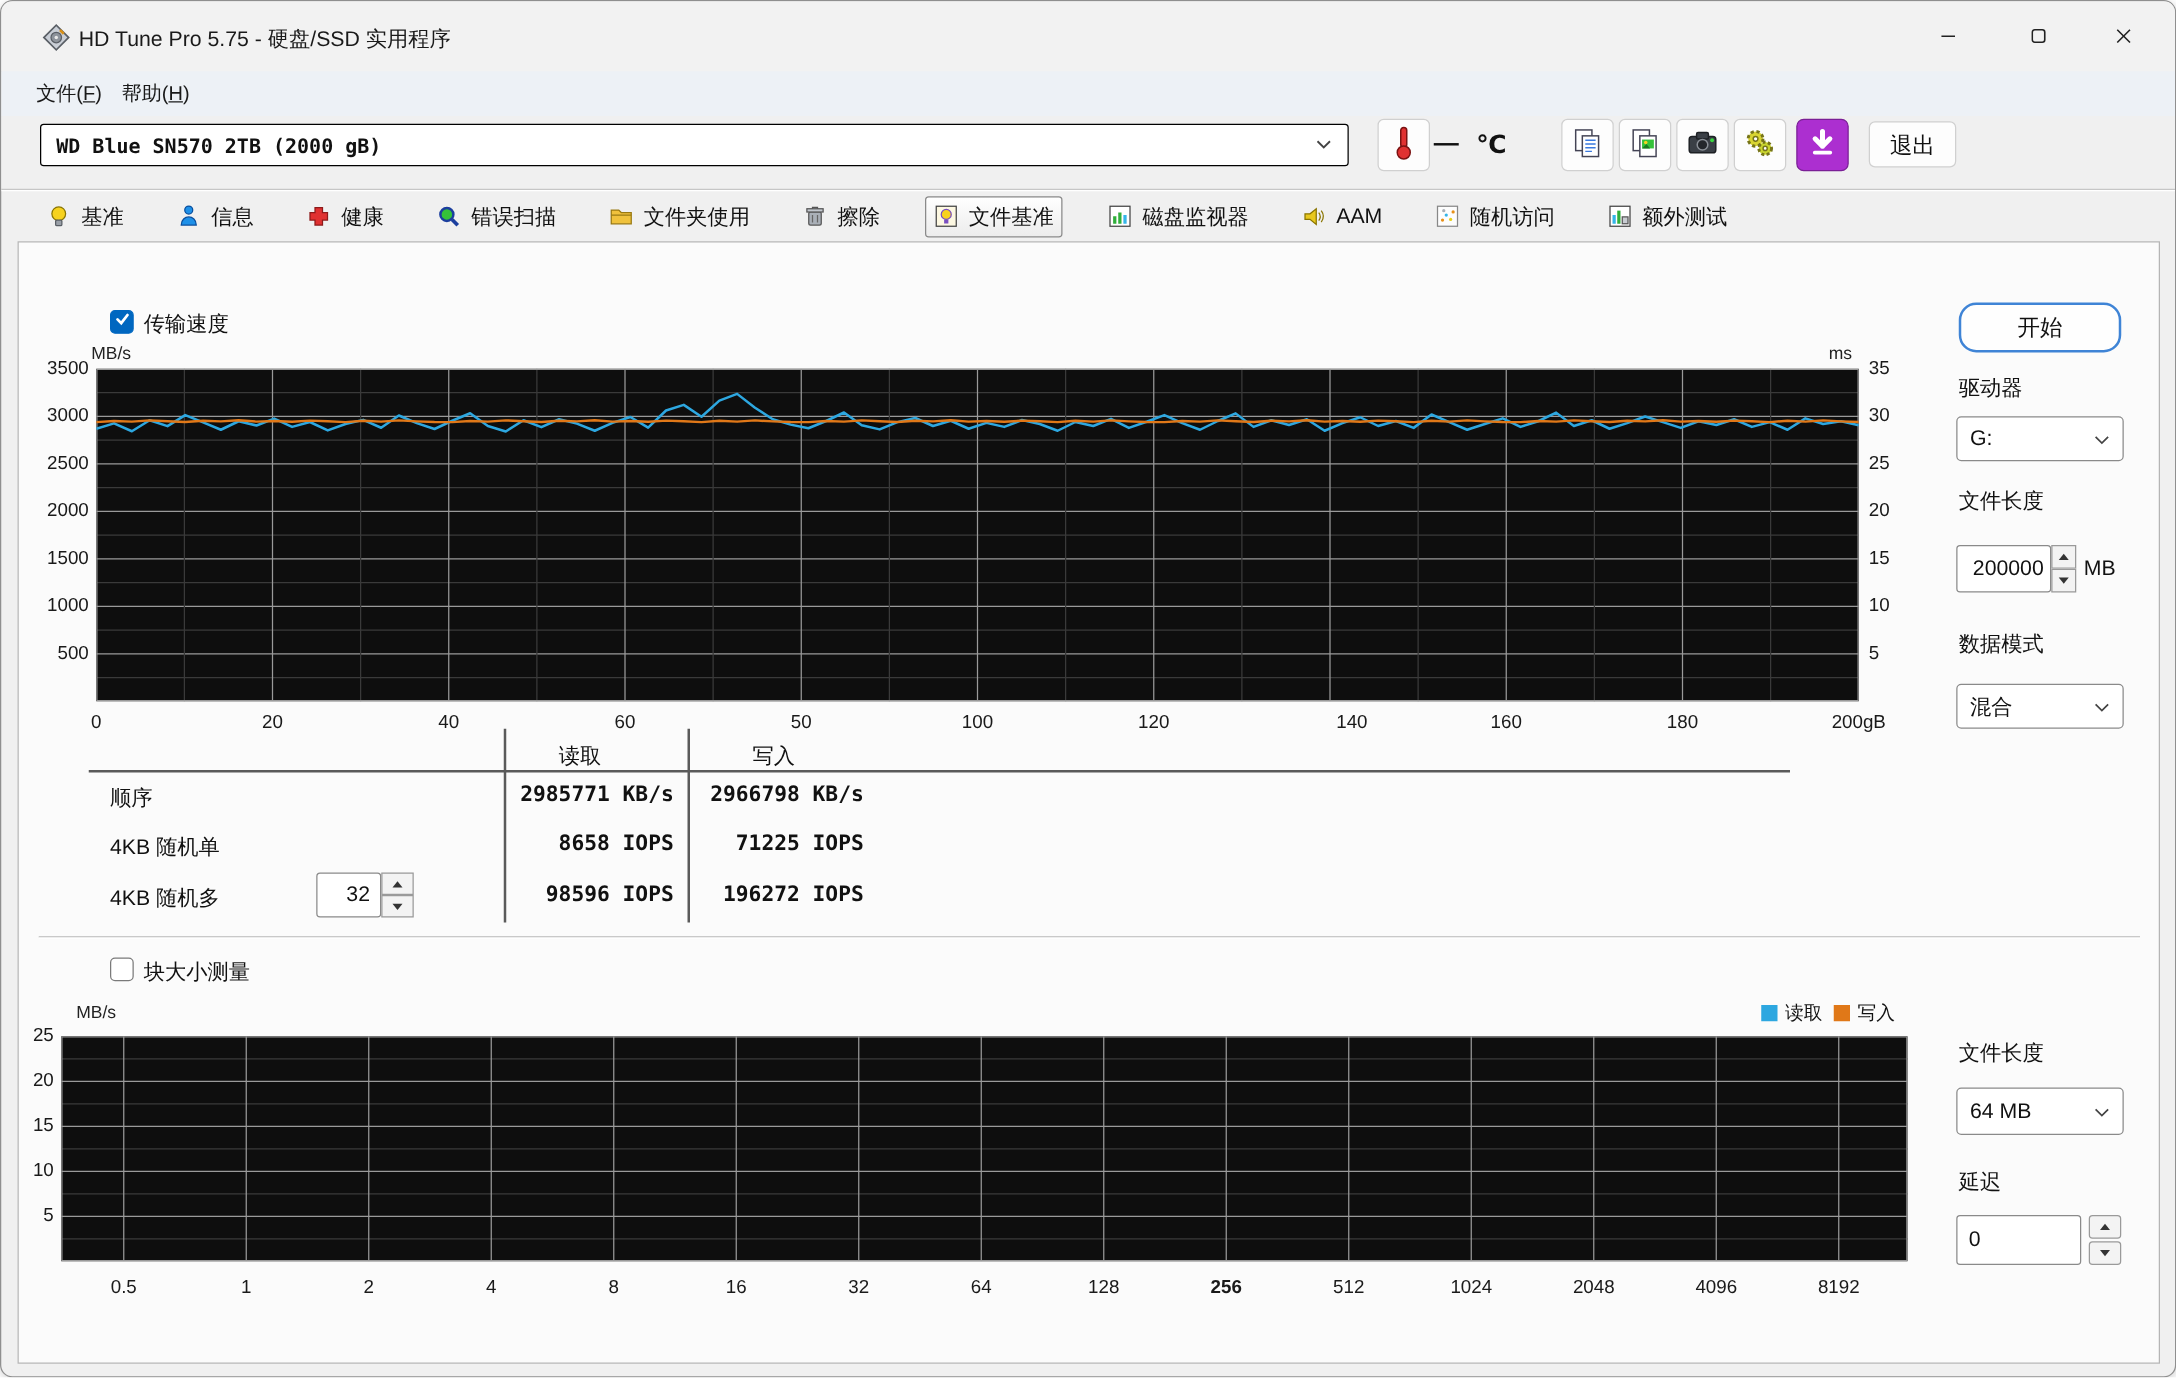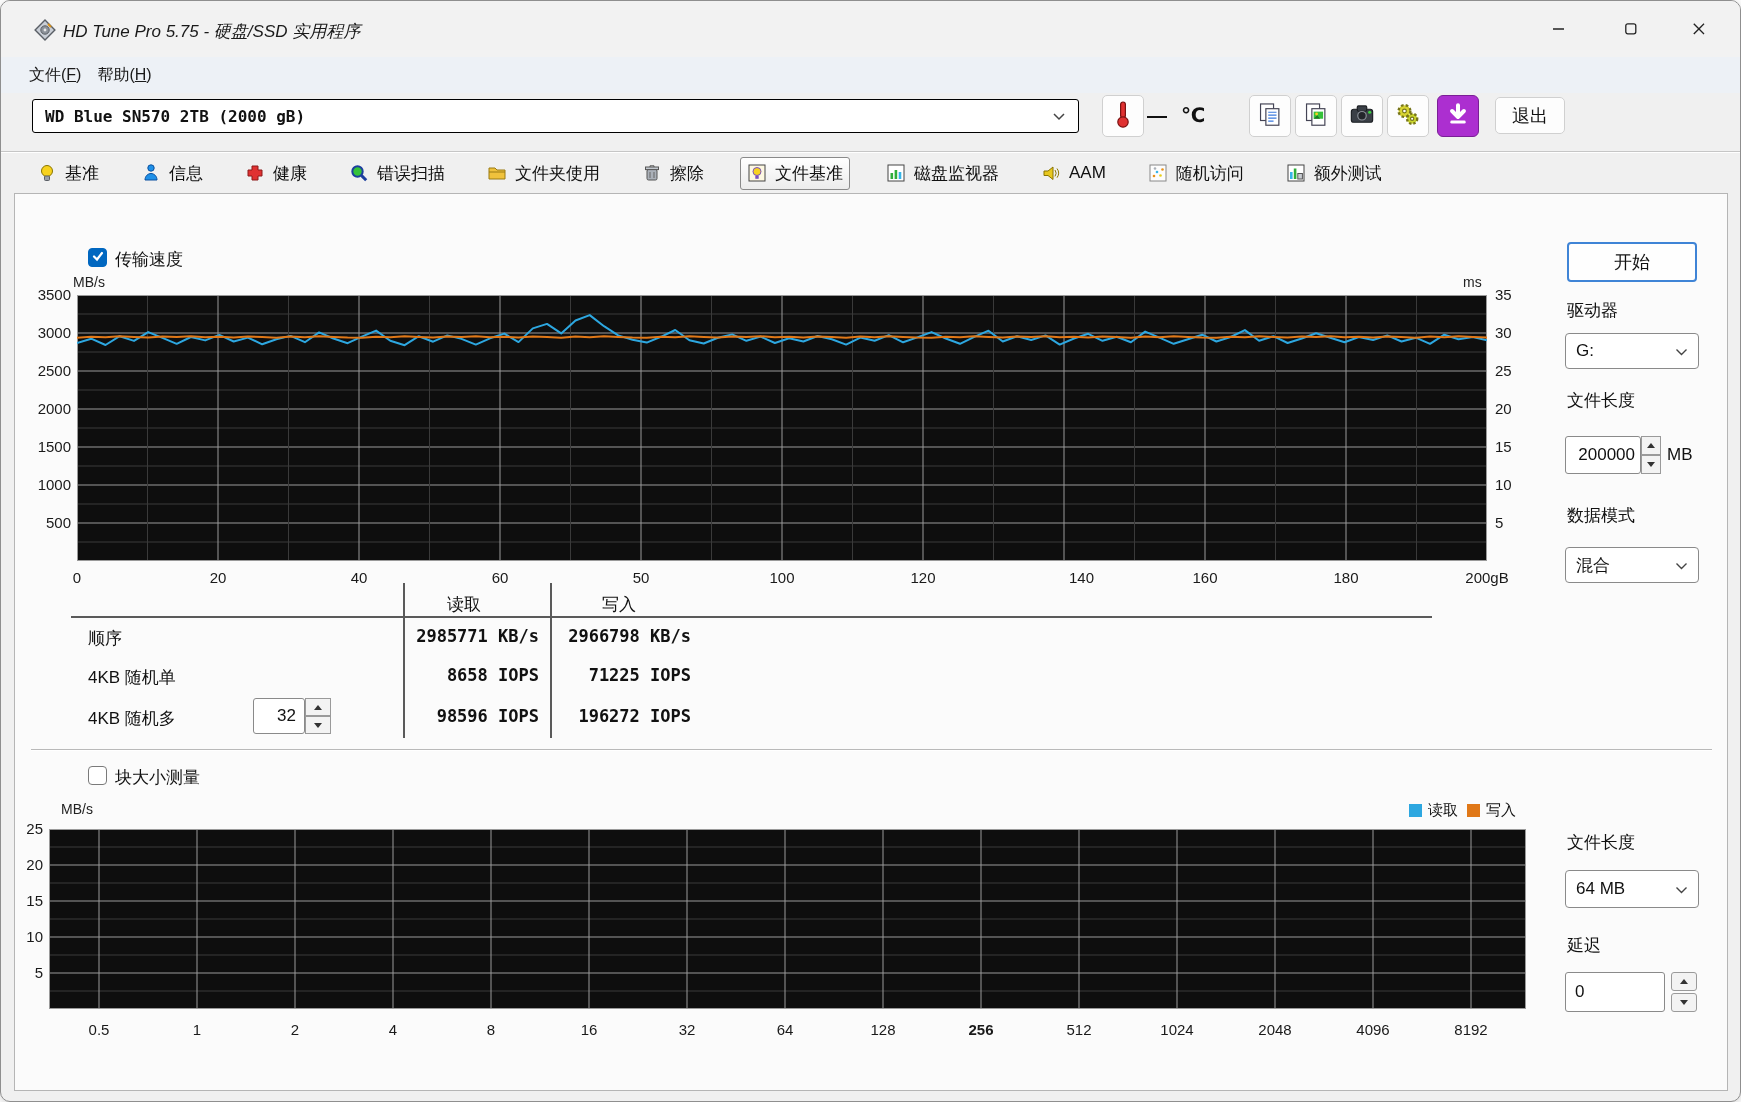--- a/index.html
+++ b/index.html
@@ -1,19 +1,19 @@
 <!DOCTYPE html>
 <html><head>
 <meta charset="utf-8">
 <style>
   html,body{margin:0;padding:0;background:#fff;font-family:"Liberation Sans","DejaVu Sans",sans-serif;}
   #screen{position:relative;width:1741px;height:1102px;background:#fff;overflow:hidden;}
   .window{position:absolute;left:0;top:0;width:1739px;height:1100px;border:1px solid #8f8f8f;border-radius:10px;background:#f0f0f0;overflow:hidden;box-shadow:0 2px 8px rgba(0,0,0,.18);}
   
-  .titlebar{position:absolute;left:0;top:0;right:0;height:56px;background:#f2f2f2;font-style:italic;}
+  .titlebar{position:absolute;left:0;top:0;right:0;height:56px;background:#f2f2f2;}
   .title-text{position:absolute;left:62px;top:19px;font-size:17px;color:#1a1a1a;white-space:nowrap;}
   .app-icon{position:absolute;left:32px;top:17px;width:24px;height:24px;}
   .win-btn{position:absolute;top:8px;width:50px;height:40px;display:flex;align-items:center;justify-content:center;}
   
   .menubar{position:absolute;left:0;top:56px;right:0;height:36px;background:#edf1f6;display:flex;align-items:center;padding-left:20px;}
   .menu-item{font-size:16px;color:#1a1a1a;padding:4px 8px;}
   
   .toolbar{position:absolute;left:0;top:92px;right:0;height:58px;background:#f0f0f0;}
   .drive-combo{position:absolute;left:31px;top:6px;width:1047px;height:34px;background:#fff;border:1px solid #000000;border-radius:3px;display:flex;align-items:center;justify-content:space-between;padding:0 12px;box-sizing:border-box;}
   .drive-text{font-family:"DejaVu Sans Mono","Liberation Mono",monospace;font-weight:bold;font-size:16px;color:#111;white-space:nowrap;}
@@ -43,21 +43,21 @@
   .t-label{position:absolute;font-size:17px;color:#111;white-space:nowrap;}
   .t-val{position:absolute;font-family:"DejaVu Sans Mono","Liberation Mono",monospace;font-weight:bold;font-size:17px;color:#111;text-align:right;width:205px;white-space:nowrap;}
   
   .spin-box{position:absolute;background:#fff;border:1px solid #8a8a8a;border-radius:3px;box-sizing:border-box;display:flex;align-items:center;font-size:17px;color:#111;}
   .spin-col{position:absolute;display:flex;flex-direction:column;box-sizing:border-box;}
   .spin-btn{flex:1;background:#f3f3f3;border:1px solid #9a9a9a;display:flex;align-items:center;justify-content:center;box-sizing:border-box;}
   .tri-up{width:0;height:0;border-left:4px solid transparent;border-right:4px solid transparent;border-bottom:5px solid #333;}
   .tri-dn{width:0;height:0;border-left:4px solid transparent;border-right:4px solid transparent;border-top:5px solid #333;}
   .dropdown{position:absolute;background:#fff;border:1px solid #8a8a8a;border-radius:4px;display:flex;align-items:center;justify-content:space-between;padding:0 10px;box-sizing:border-box;font-size:17px;color:#111;}
   .side-label{position:absolute;font-size:17px;color:#111;white-space:nowrap;}
-  .start-btn{position:absolute;left:1566px;top:241px;width:130px;height:40px;background:#fefefe;border:2px solid #3f84d6;border-radius:4px;display:flex;align-items:center;justify-content:center;font-size:18px;color:#111;box-sizing:border-box;}
+  .start-btn{position:absolute;left:1566px;top:241px;width:130px;height:40px;background:#fefefe;border:2px solid #3f84d6;border-radius:14px;display:flex;align-items:center;justify-content:center;font-size:18px;color:#111;box-sizing:border-box;}
   .legend{position:absolute;display:flex;align-items:center;gap:6px;font-size:15px;color:#111;}
   .legend-sq{width:13px;height:13px;display:inline-block;}
   .groove2{position:absolute;left:30px;top:748px;width:1681px;height:0;border-top:1px solid #b9b9b9;border-bottom:1px solid #fff;}
   u{text-decoration:underline;}
 </style>
 </head>
 <body>
 
 <div id="screen">
 <div class="window">

